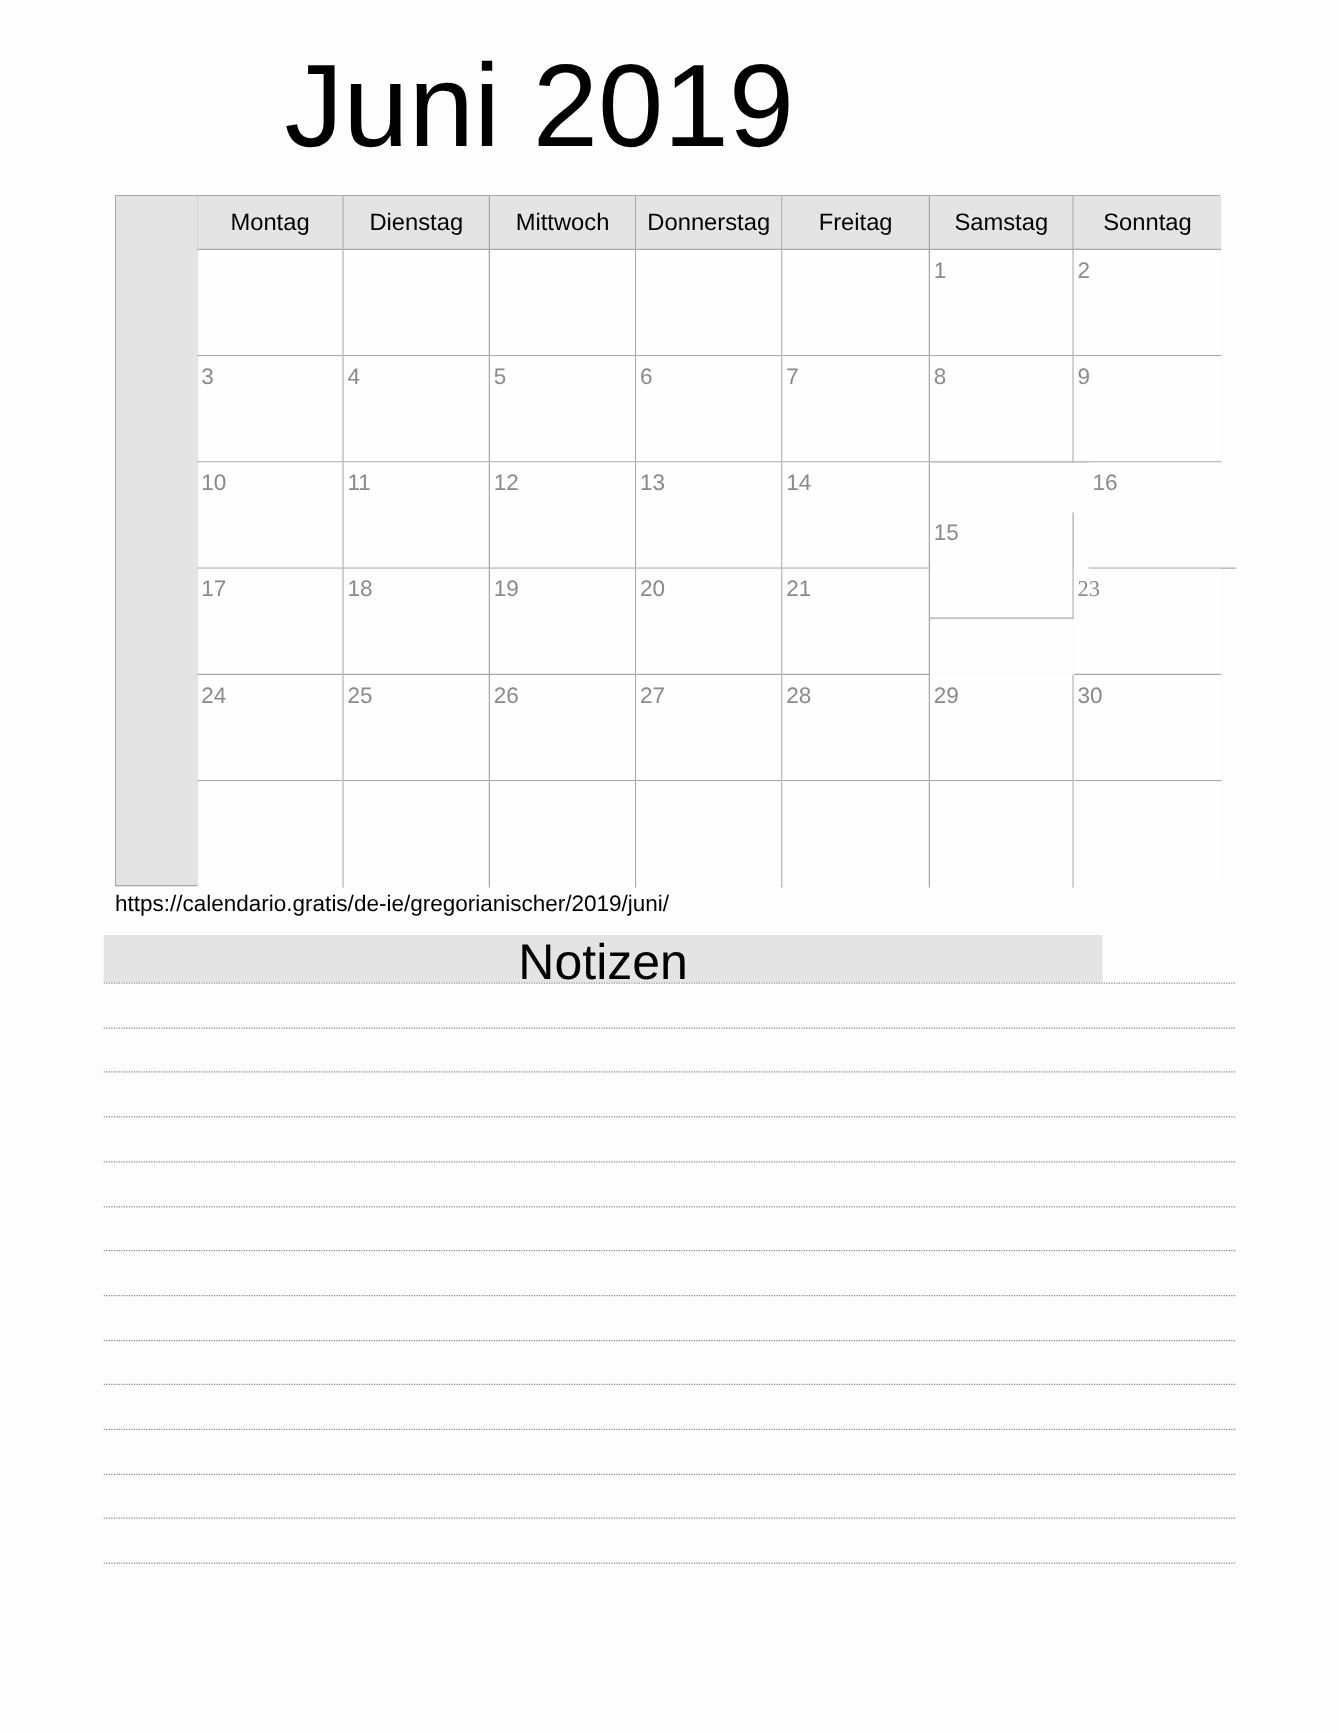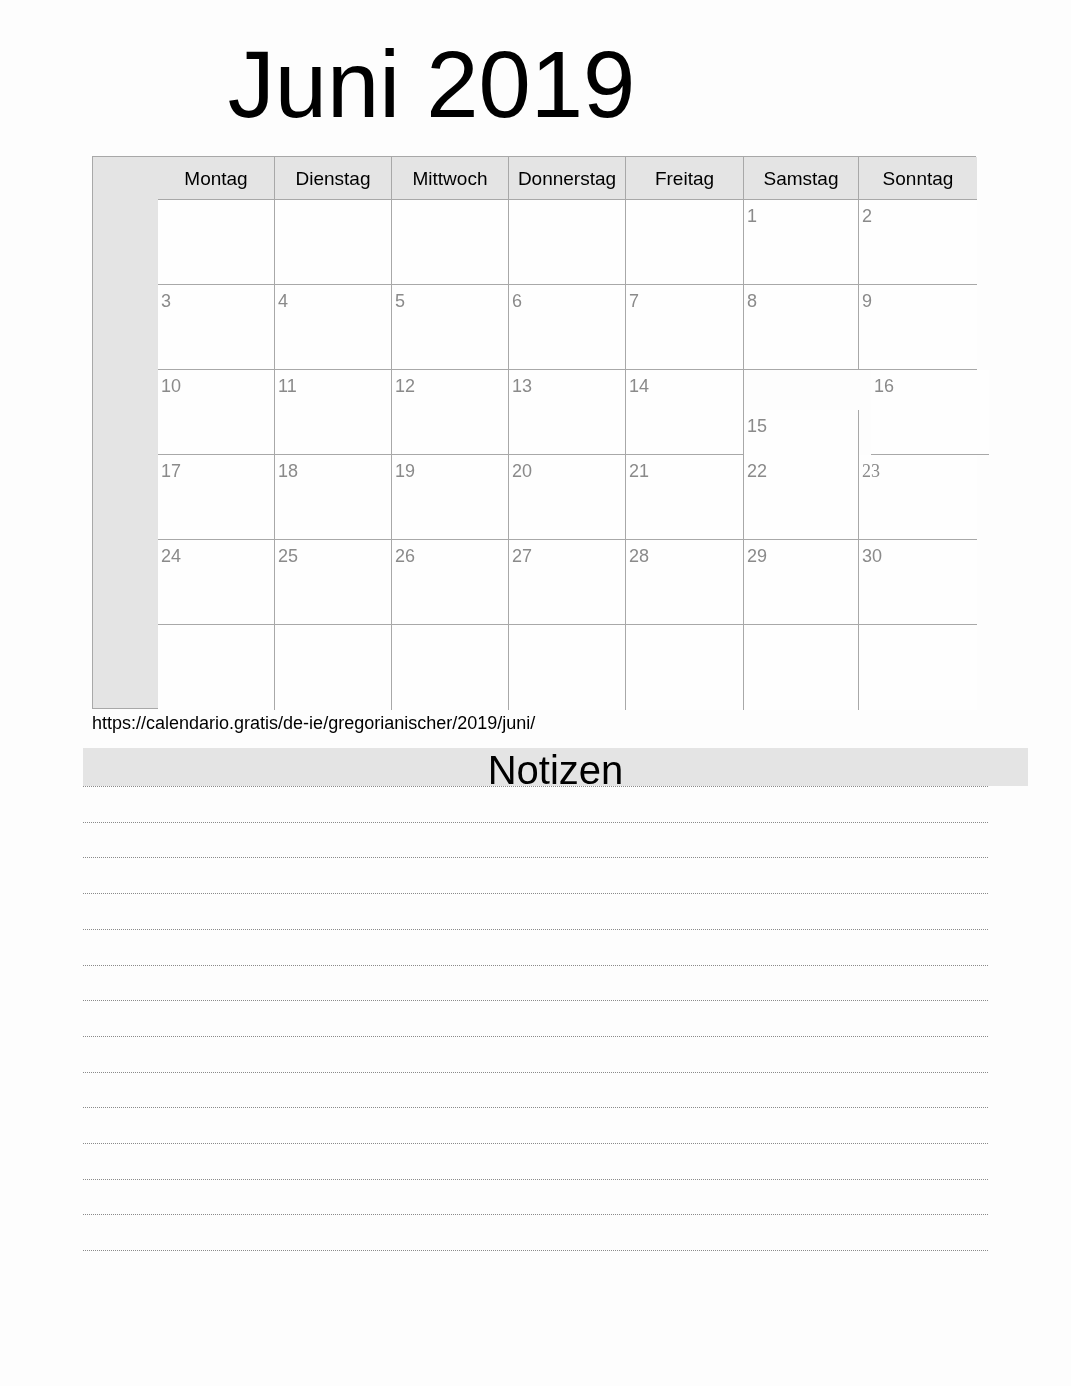--- a/index.html
+++ b/index.html
@@ -4,21 +4,21 @@
 <style>
   html, body { margin:0; padding:0; }
   body { width:1071px; height:1386px; background:#fdfdfd; position:relative; overflow:hidden; font-family:"Liberation Sans", sans-serif; color:#000; }
   .title { position:absolute; left:0; width:863px; top:30px; text-align:center; font-size:94px; line-height:110px; }
   .cal { position:absolute; left:92px; top:156px; width:884px; height:553px; border:1px solid #a8a8a8; box-sizing:border-box;padding-left:12px; }
   .weekcol { position:absolute; left:0; top:0; width:65px; height:551px; background:#e4e4e4; border-right:1px solid #a8a8a8; }
   .head { position:absolute; top:0; height:43px; background:#e4e4e4; border-bottom:1px solid #a8a8a8; border-right:1px solid #a8a8a8; box-sizing:border-box; text-align:center; font-size:19px; line-height:43px; }
   .cell { position:absolute; height:85px; border-bottom:1px solid #a8a8a8; border-right:1px solid #a8a8a8; box-sizing:border-box; background:#fefefe; }
   .cell .num { position:absolute; left:3px; top:6px; font-size:18px; color:#8a8a8a; }
   .url { position:absolute; left:92px; top:713px; font-size:18px; }
-  .notes-band { position:absolute; left:83px; top:748px; width:945px; height:38px; background:#e4e4e4; text-align:center; font-size:40px; line-height:44px; }
+  .notes-band { position:absolute; left:83px; top:748px; width:799px; height:38px; background:#e4e4e4; text-align:center; font-size:40px; line-height:44px; }
   .line { position:absolute; left:83px; width:905px; height:0; border-top:1px dotted #8a8a8a; }
 </style>
 </head>
 <body>
 
 <div class="title">Juni 2019</div>
 
 <div class="cal" id="cal">
   <div class="weekcol"></div>
 <div class="head" style="left: 65px; width: 117px;">Montag</div>
@@ -99,23 +99,20 @@
     </div>
     <div class="cell" style="left: 299px; top: 298px; width: 117px;">
       <span class="num">19</span>
     </div>
     <div class="cell" style="left: 416px; top: 298px; width: 117px;">
       <span class="num">20</span>
     </div>
     <div class="cell" style="left: 533px; top: 298px; width: 118px;">
       <span class="num">21</span>
     </div>
-    <div class="cell" style="left: 651px; top: 298px; width: 115px;">
-      <span class="num">22</span>
-    </div>
     <div class="cell" style="left: 766px; top: 298px; width: 118px; border-right: none; font-family: Liberation Serif, serif;">
       <span class="num">23</span>
     </div>
     <div class="cell" style="left: 65px; top: 383px; width: 117px;">
       <span class="num">24</span>
     </div>
     <div class="cell" style="left: 182px; top: 383px; width: 117px;">
       <span class="num">25</span>
     </div>
     <div class="cell" style="left: 299px; top: 383px; width: 117px;">

